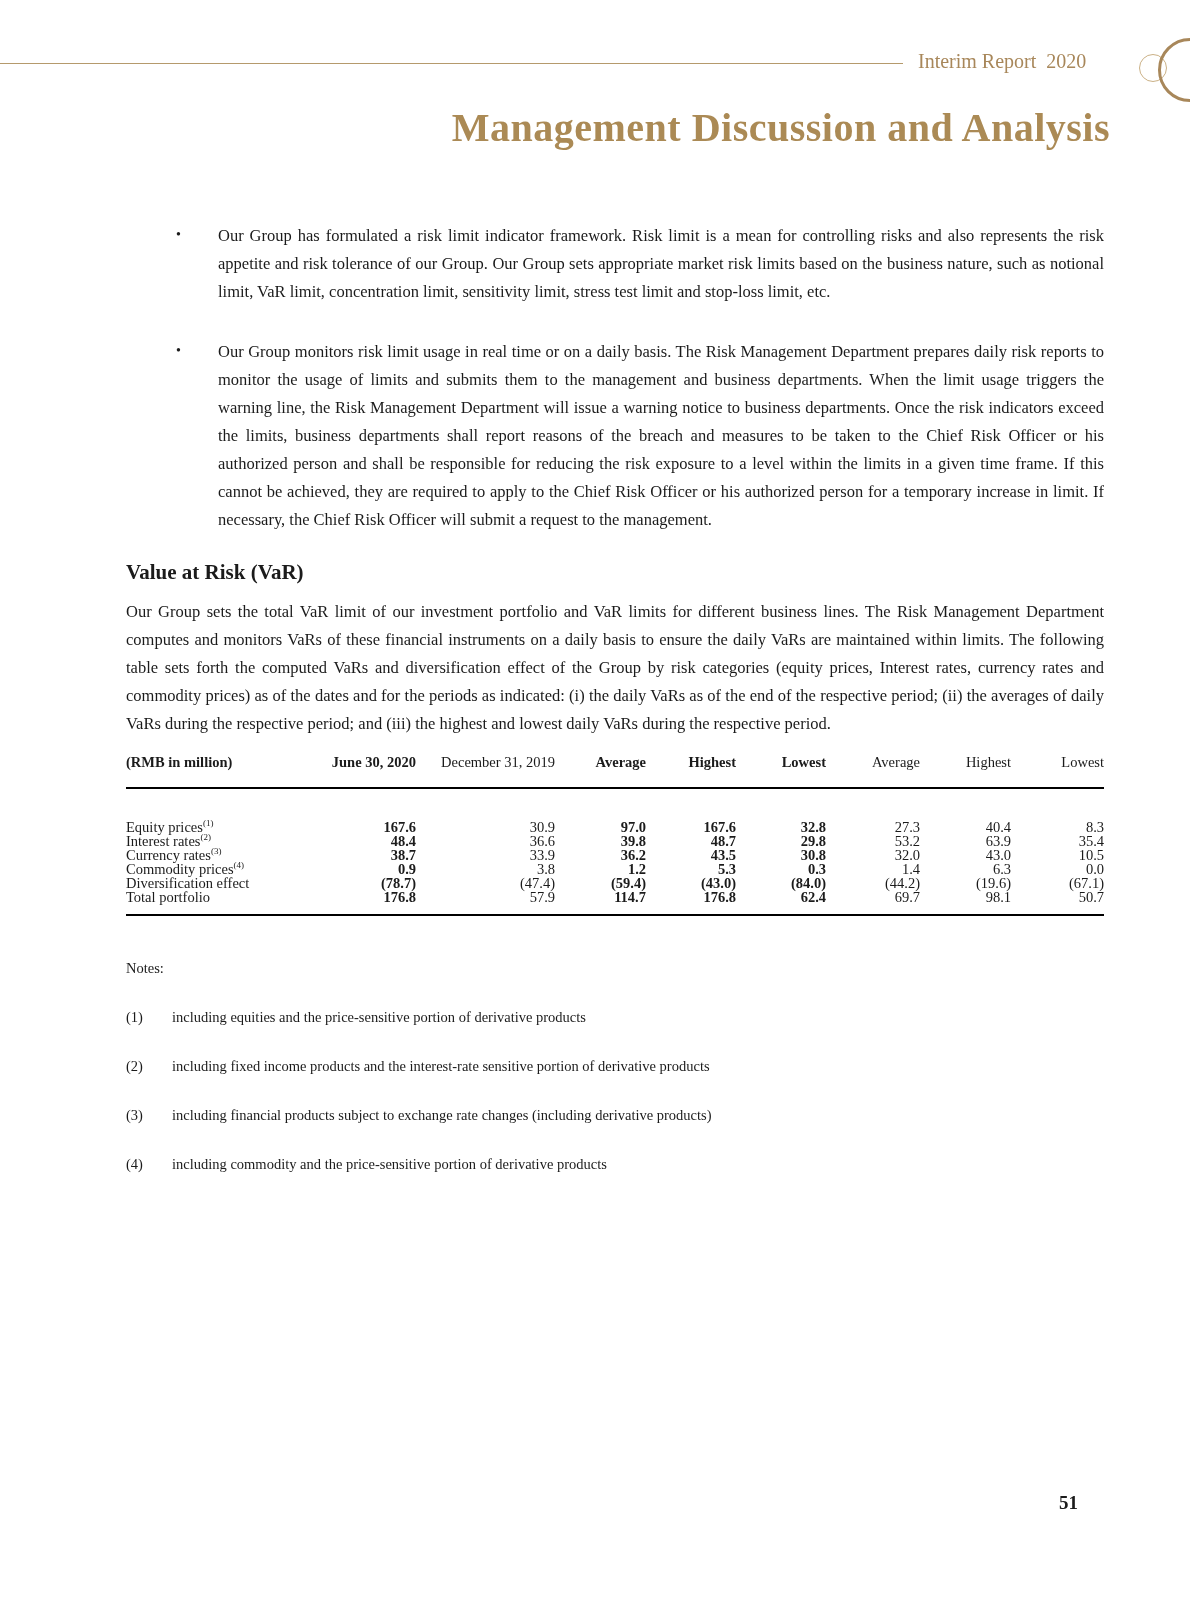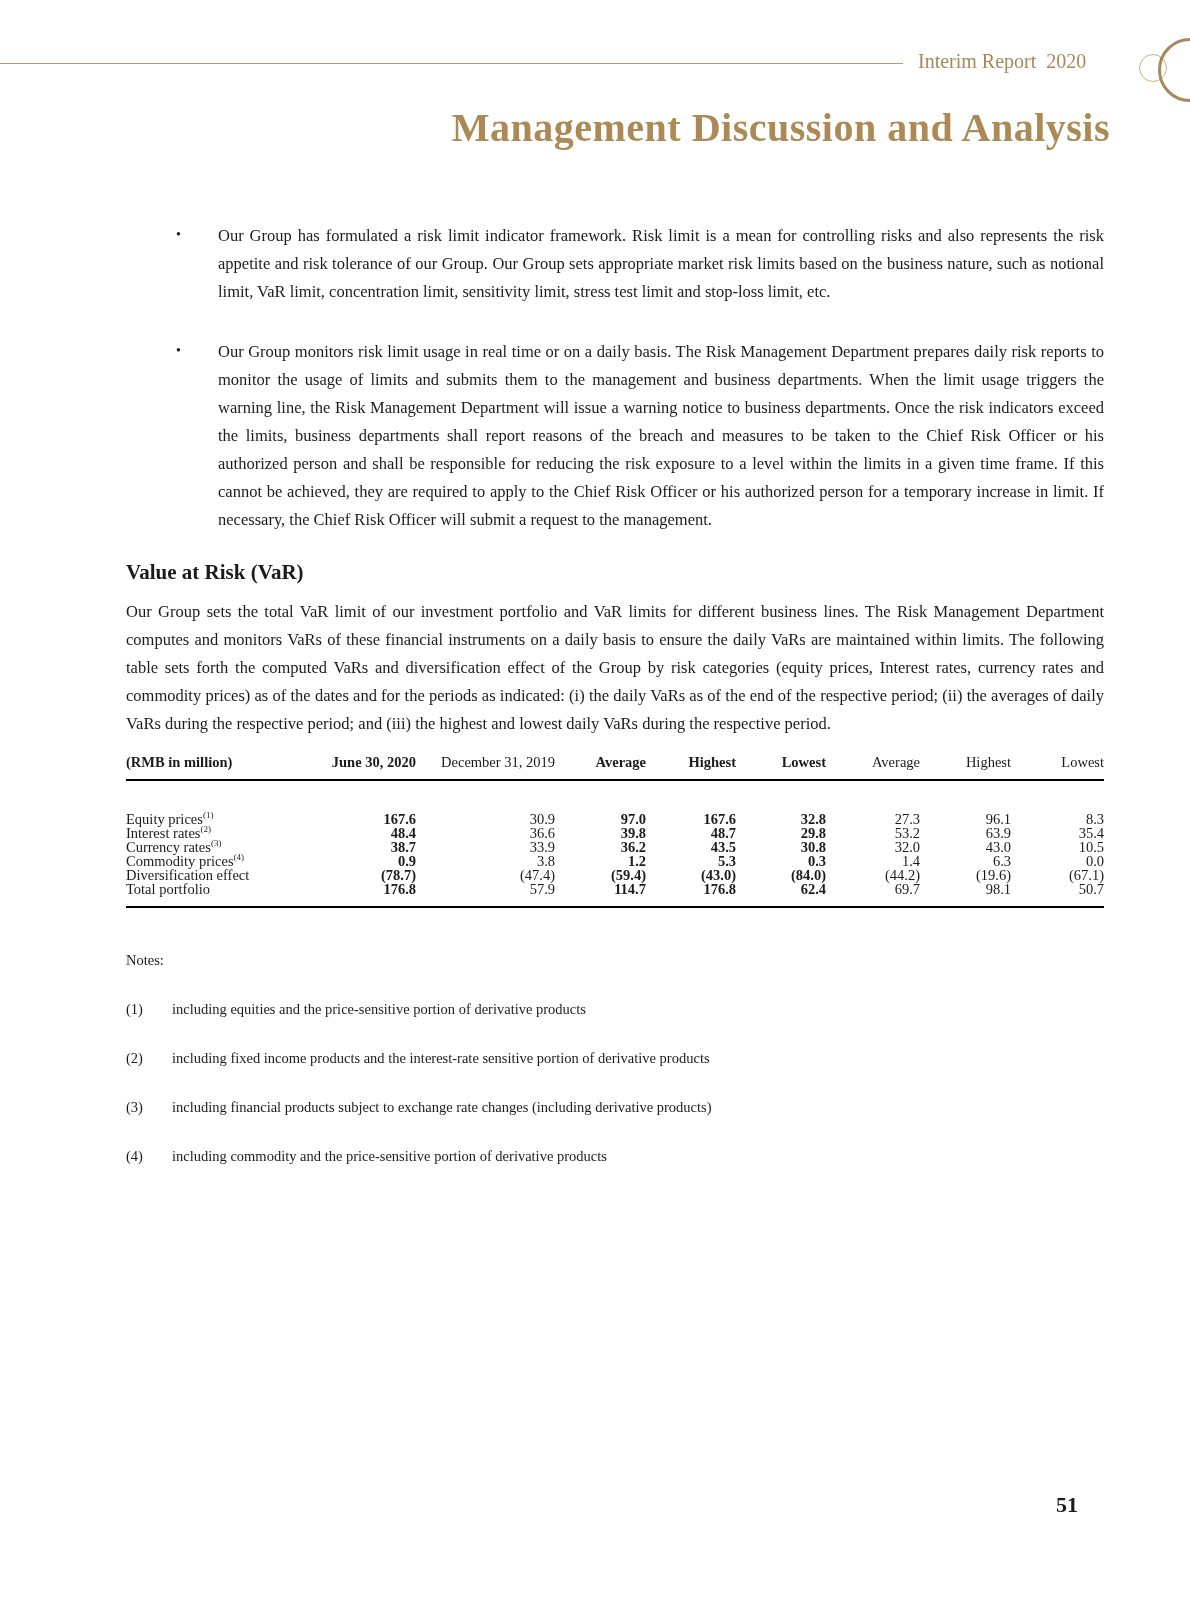--- a/index.html
+++ b/index.html
@@ -27,35 +27,35 @@
   .bullet-dot{position:absolute;left:50px;top:-1px;font-size:14px;}
   .sec-heading{margin-top:26px;font-size:21px;font-weight:bold;}
   .var-paragraph{margin-top:13px;text-align:justify;font-size:16.5px;line-height:28px;}
   .group-heading{margin-top:29px;font-size:20px;font-weight:bold;}
   
   table.var{margin-top:16px;width:978px;border-collapse:collapse;table-layout:fixed;
     font-size:14.5px;}
   table.var td,table.var th{padding:0;vertical-align:bottom;}
   thead .grp td{text-align:center;padding-bottom:9px;font-weight:normal;}
   thead .grp td.b{font-weight:bold;}
-  thead .cols td{text-align:right;padding-bottom:8px;border-bottom:2.5px solid #000;}
+  thead .cols td{text-align:right;padding-bottom:16px;border-bottom:2.5px solid #000;}
   thead .cols td.lbl{text-align:left;font-weight:bold;}
   thead .cols td.b{font-weight:bold;}
   tbody td{text-align:right;line-height:14px;padding:6.5px 0;}
   tbody tr:first-child td{padding-top:31px;}
   tbody tr:last-child td{padding-bottom:10px;border-bottom:2.5px solid #000;}
   tbody td.rowlabel{text-align:left;}
   tbody td.b{font-weight:bold;}
   tbody sup{font-size:9px;line-height:0;}
   
   .notes-heading{margin-top:44px;font-size:14.5px;}
   .note-item{display:flex;margin-top:31px;font-size:14.5px;line-height:18px;}
   .note-item .num{width:46px;flex:0 0 46px;}
   
-  .page-number{position:absolute;top:1492px;right:112px;font-size:22px;font-weight:bold;}
+  .page-number{position:absolute;top:1492px;right:112px;font-size:19px;font-weight:bold;}
 </style>
 </head>
 <body>
 
 <div class="hdr-rule"></div>
 <div class="hdr-badge">
   <span>Interim Report</span><span class="yr">2020</span>
 </div>
 <div class="deco deco-small"></div>
 <div class="deco deco-large"></div>
@@ -105,21 +105,21 @@
     </thead>
     <tbody>
         <tr>
           <td class="rowlabel">Equity prices<sup>(1)</sup></td>
           <td class="b">167.6</td>
           <td class="">30.9</td>
           <td class="b">97.0</td>
           <td class="b">167.6</td>
           <td class="b">32.8</td>
           <td class="">27.3</td>
-          <td class="">96.1</td>
+          <td class="">40.4</td>
           <td class="">8.3</td>
         </tr>
         <tr>
           <td class="rowlabel">Interest rates<sup>(2)</sup></td>
           <td class="b">48.4</td>
           <td class="">36.6</td>
           <td class="b">39.8</td>
           <td class="b">48.7</td>
           <td class="b">29.8</td>
           <td class="">53.2</td>

